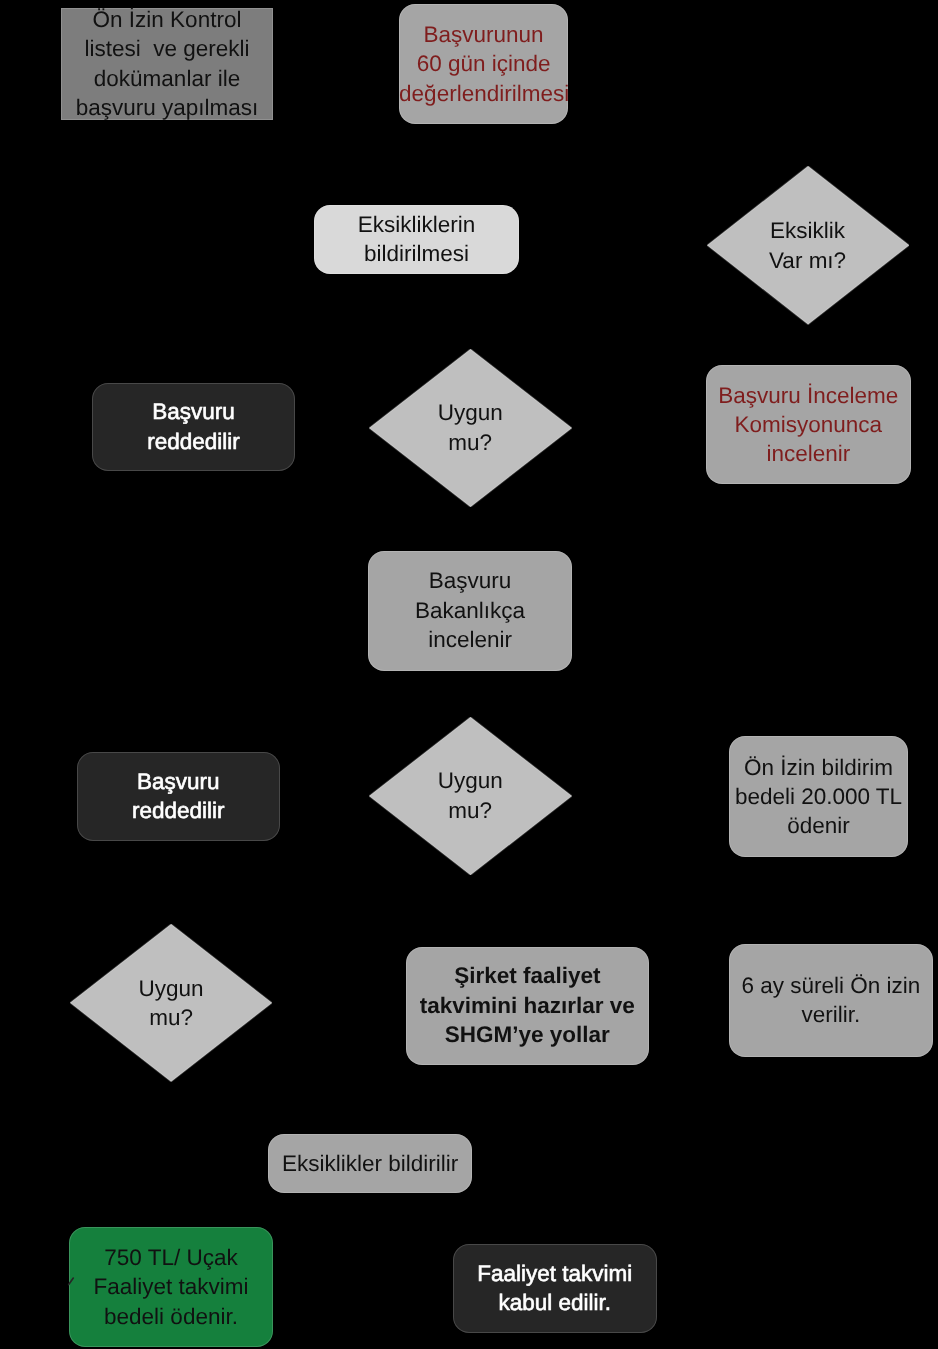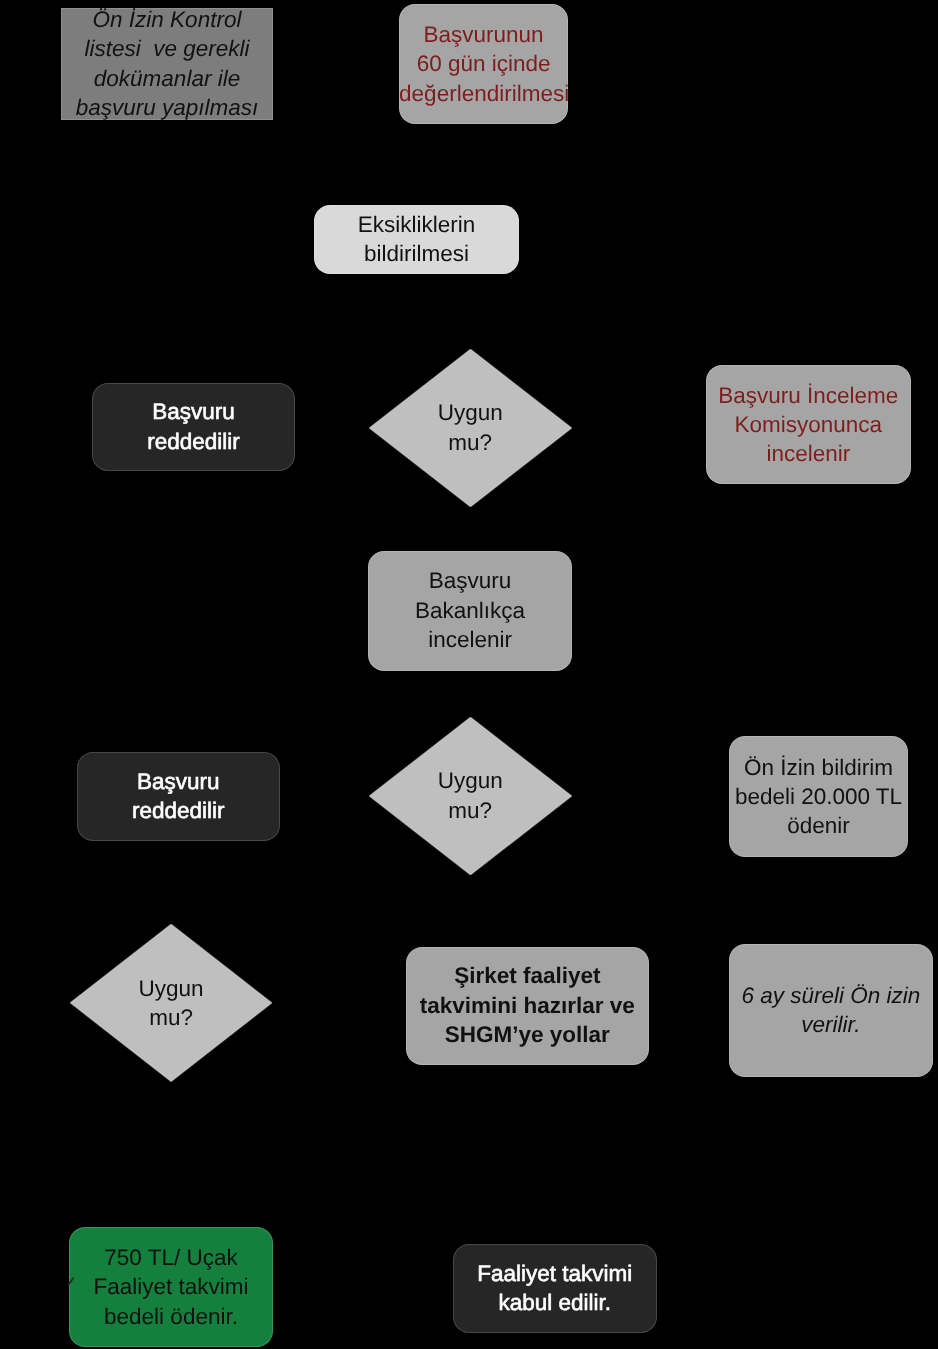--- a/index.html
+++ b/index.html
@@ -36,38 +36,45 @@
   .dia { background: transparent !important; }
   .dia > svg { position: absolute; left: 0; top: 0; width: 100%; height: 100%; }
   .dia .txt { position: relative; z-index: 2; }
   .mark { position: absolute; }
 </style>
 </head>
 <body>
 
 <div id="canvas" style="background: rgb(0, 0, 0);">
 
-  <div class="node rect" style="left: 61px; top: 7.6px; width: 212px; height: 112.4px; background: rgb(125, 125, 125); color: rgb(17, 17, 17); font-style: italic;">
+  <div class="node rect" style="left: 61px; top: 7.6px; width: 212px; height: 112.4px; background: rgb(125, 125, 125); color: rgb(17, 17, 17);">
     <span class="txt">Ön İzin Kontrol
 listesi  ve gerekli
 dokümanlar ile
 başvuru yapılması</span>
   </div>
 
   <div class="node rect-round" style="left: 399.1px; top: 4.1px; width: 169px; height: 120.2px; background: rgb(165, 165, 165); color: #7f1d1d;">
     <span class="txt">Başvurunun
 60 gün içinde
 değerlendirilmesi</span>
   </div>
 
   <div class="node rect-round" style="left: 314.2px; top: 204.6px; width: 204.8px; height: 69px; background: rgb(217, 217, 217); color: rgb(17, 17, 17);">
     <span class="txt">Eksikliklerin
 bildirilmesi</span>
   </div>
 
+  <div class="node dia" style="left: 706.5px; top: 166.4px; width: 202.2px; height: 158.5px; color: rgb(17, 17, 17);">
+    <svg class="diamond-svg" viewBox="0 0 100 100" preserveAspectRatio="none">
+      <polygon class="diamond-poly" points="50,0 100,50 50,100 0,50" stroke="rgba(255,255,255,0.18)" stroke-width="1.6" vector-effect="non-scaling-stroke" fill="#bfbfbf"></polygon>
+    </svg>
+    <span class="txt">Eksiklik
+Var mı?</span>
+  </div>
 
   <div class="node rect-round dark" style="left: 91.8px; top: 382.9px; width: 203.4px; height: 88px; background: rgb(38, 38, 38); color: rgb(255, 255, 255);">
     <span class="txt">Başvuru
 reddedilir</span>
   </div>
 
   <div class="node dia" style="left: 368.7px; top: 348.6px; width: 203px; height: 158px; color: rgb(17, 17, 17);">
     <svg class="diamond-svg" viewBox="0 0 100 100" preserveAspectRatio="none">
       <polygon class="diamond-poly" points="50,0 100,50 50,100 0,50" stroke="rgba(255,255,255,0.18)" stroke-width="1.6" vector-effect="non-scaling-stroke" fill="#bfbfbf"></polygon>
     </svg>
@@ -113,25 +120,28 @@
     <span class="txt">Uygun
 mu?</span>
   </div>
 
   <div class="node rect-round" style="left: 406px; top: 946.5px; width: 242.6px; height: 118.1px; background: rgb(165, 165, 165); color: rgb(17, 17, 17); font-weight: bold;">
     <span class="txt">Şirket faaliyet
 takvimini hazırlar ve
 SHGM’ye yollar</span>
   </div>
 
-  <div class="node rect-round" style="left: 729px; top: 943.8px; width: 203.9px; height: 133px; background: rgb(165, 165, 165); color: rgb(17, 17, 17); font-style: italic;">
+  <div class="node rect-round" style="left: 729px; top: 943.8px; width: 203.9px; height: 113px; background: rgb(165, 165, 165); color: rgb(17, 17, 17);">
     <span class="txt">6 ay süreli Ön izin
 verilir.</span>
   </div>
 
+  <div class="node rect-round" style="left: 267.8px; top: 1133.7px; width: 204.6px; height: 59.6px; background: rgb(165, 165, 165); color: rgb(17, 17, 17);">
+    <span class="txt">Eksiklikler bildirilir</span>
+  </div>
 
   <div class="node rect-round" style="left: 69px; top: 1227.1px; width: 204px; height: 120.1px; background: #15803d; color: rgb(17, 17, 17);">
     <span class="txt">750 TL/ Uçak
 Faaliyet takvimi
 bedeli ödenir.</span>
   </div>
 
   <div class="node rect-round dark" style="left: 452.9px; top: 1244.3px; width: 203.8px; height: 88.4px; background: rgb(38, 38, 38); color: rgb(255, 255, 255);">
     <span class="txt">Faaliyet takvimi
 kabul edilir.</span>

